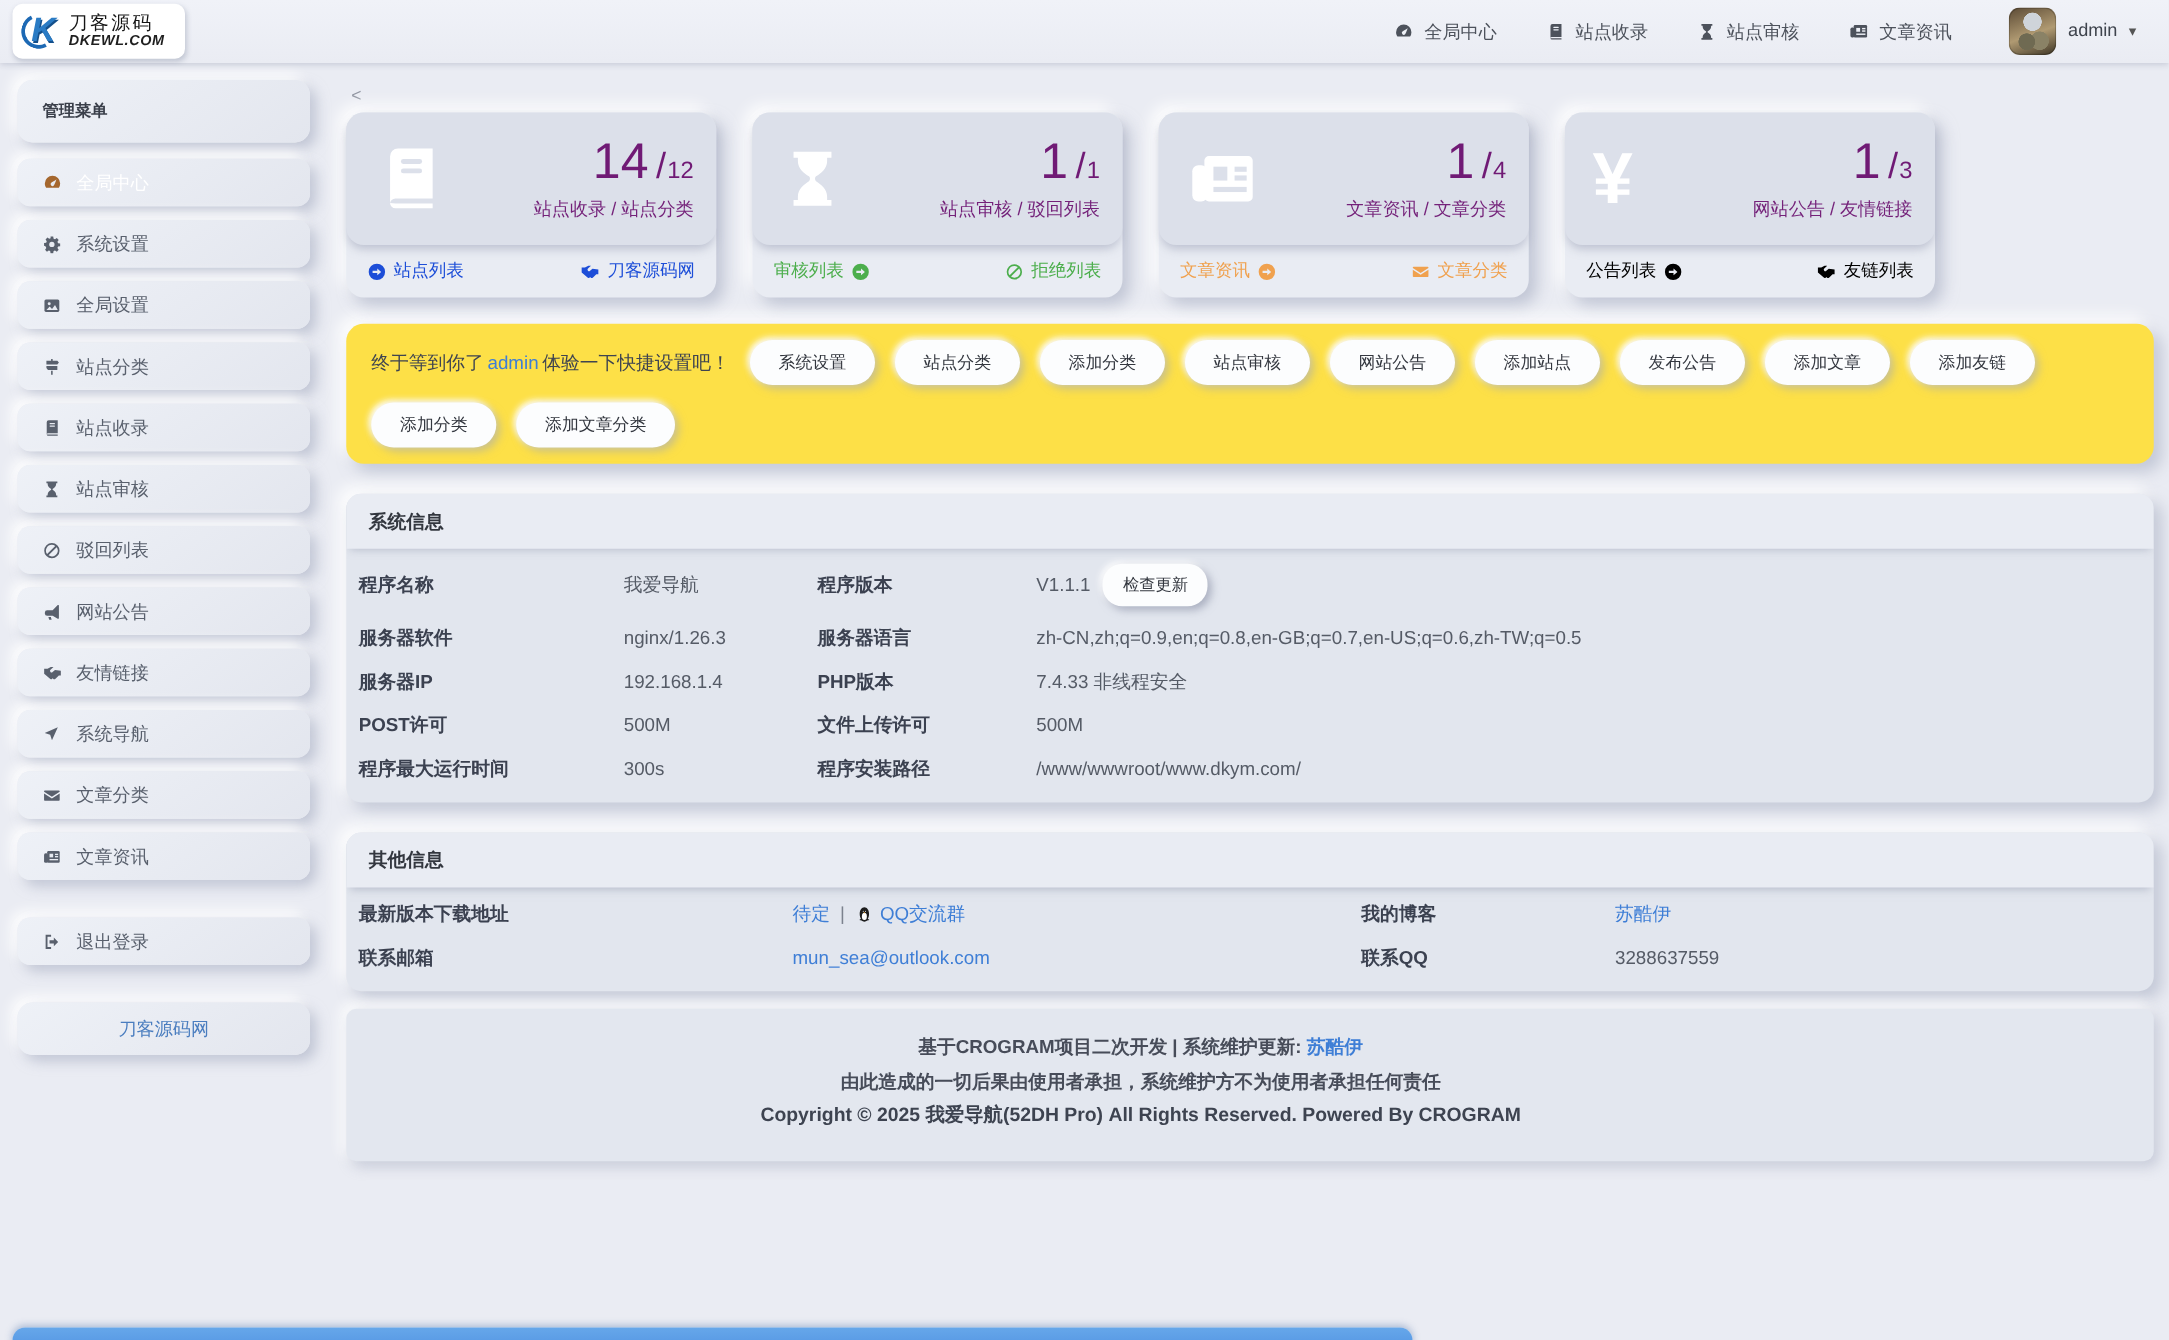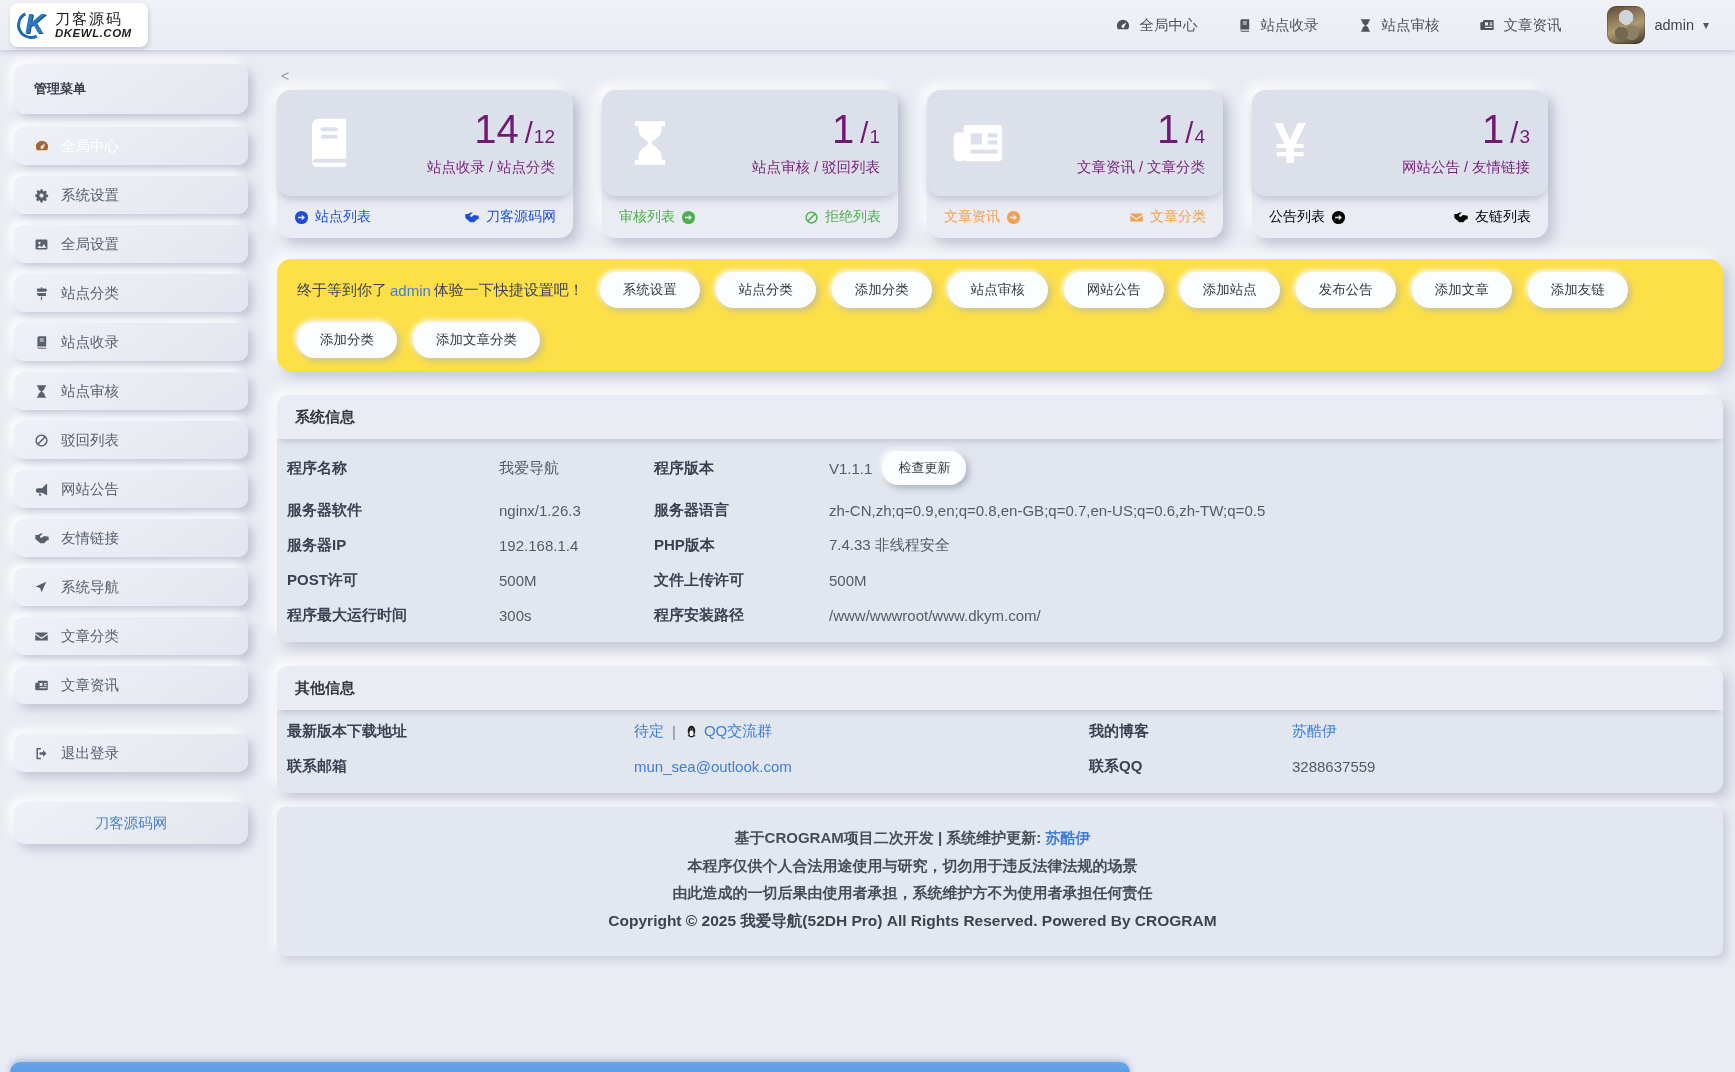--- a/index.html
+++ b/index.html
@@ -589,21 +589,20 @@
               </span>
             <span class="lbl c2o">联系QQ</span>
             <span class="val v2o">3288637559</span>
           </div>
         </div>
       </section>
 
       <footer class="foot-card">
         <div class="foot-inner">
           <p class="fl"><span>基于CROGRAM项目二次开发 | 系统维护更新: </span><a class="f-link">苏酷伊</a></p>
-          <p class="fl">本程序仅供个人合法用途使用与研究，切勿用于违反法律法规的场景</p>
           <p class="fl">由此造成的一切后果由使用者承担，系统维护方不为使用者承担任何责任</p>
           <p class="fl copyright">Copyright © 2025 我爱导航(52DH Pro) All Rights Reserved. Powered By CROGRAM</p>
         </div>
       </footer>
     </main>
   </div>
 
   <div class="bottom-bar"></div>
 </div>
 

